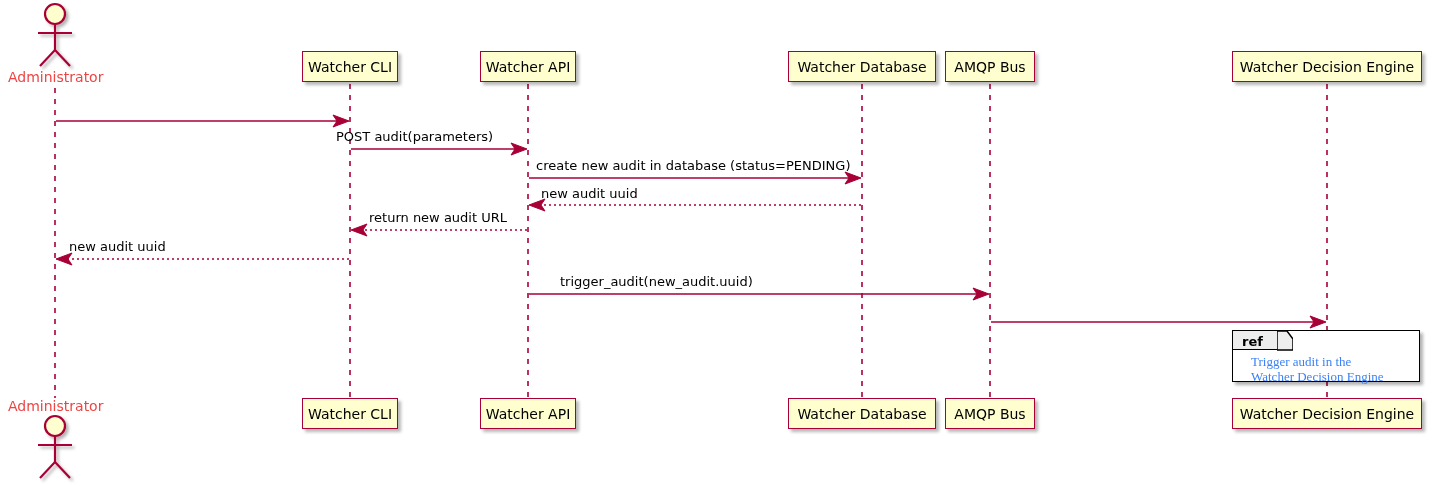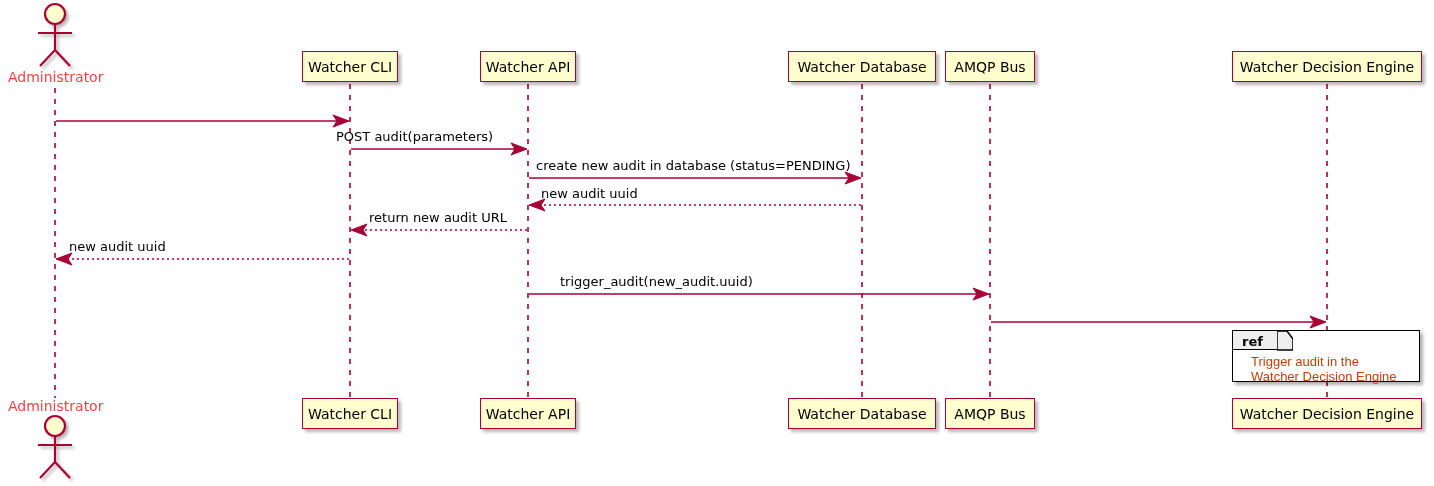--- a/index.html
+++ b/index.html
@@ -77,22 +77,22 @@
     position: absolute;
     font-size: 13px;
     font-weight: bold;
     color: #000000;
     font-family: "DejaVu Sans", sans-serif;
     line-height: 1;
   }
   .ref-body {
     position: absolute;
     font-size: 13px;
-    color: #c2410c;
-    font-family: Liberation Sans, sans-serif;
+    color: #3b82f6;
+    font-family: Liberation Serif, serif;
     line-height: 16px;
     white-space: nowrap;
   }
 </style>
 </head>
 <body>
 
 <div id="diagram">
 
   <svg class="layer" viewBox="0 0 1434 486" xmlns="http://www.w3.org/2000/svg">

